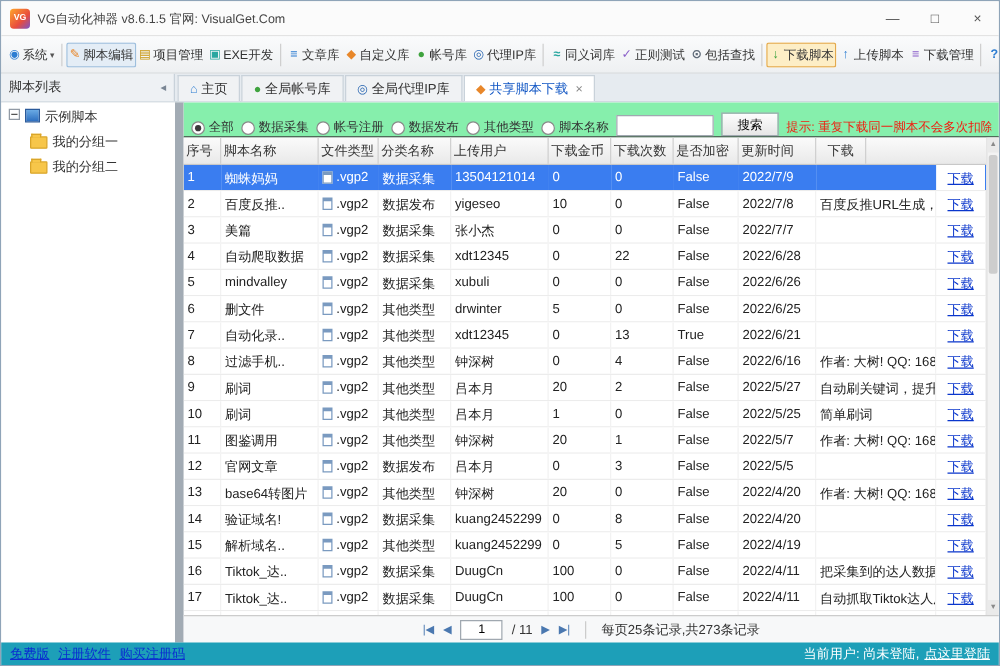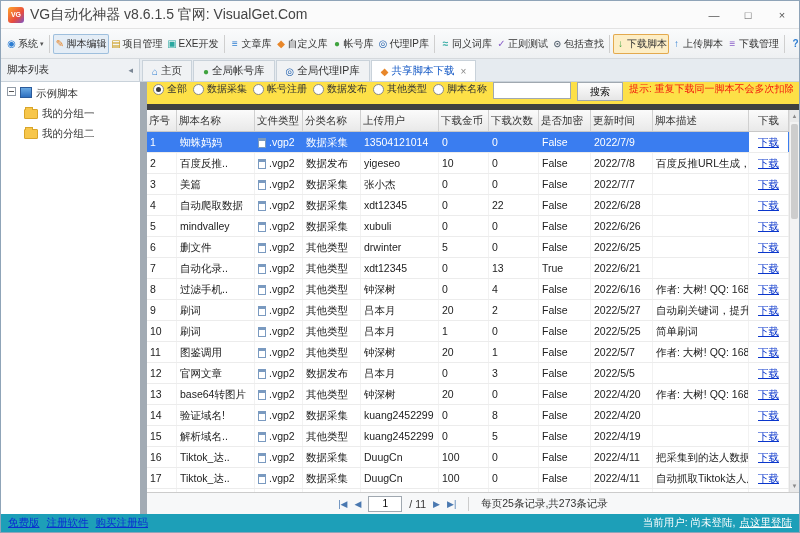--- a/index.html
+++ b/index.html
@@ -3,21 +3,21 @@
 <meta charset="utf-8">
 <style>
   * { box-sizing: border-box; }
   html,body { margin:0; padding:0; background:#d8d8d8; }
   body { width:800px; height:533px; overflow:hidden; font-family:"Liberation Sans","DejaVu Sans",sans-serif; }
   .window { width:800px; height:533px; display:flex; flex-direction:column; background:#f0f0f0; border:1px solid #8fa4b8; font-size:10.5px; color:#333; }
 
   
   .titlebar { height:28px; flex:0 0 28px; background:#fbfbfb; border-bottom:1px solid #e3e3e3; display:flex; align-items:center; padding-left:7px; }
   .app-icon { width:16px; height:16px; border-radius:3px; background:linear-gradient(135deg,#ffa62b,#e84c3d 60%,#7a54c9); color:#fff; font-size:7px; font-weight:bold; display:flex; align-items:center; justify-content:center; }
-  .win-title { margin-left:6px; font-size:14px; color:#444; white-space:nowrap; }
+  .win-title { margin-left:6px; font-size:10px; color:#444; white-space:nowrap; }
   .win-controls { margin-left:auto; display:flex; height:100%; }
   .wbtn { width:34px; height:100%; display:flex; align-items:center; justify-content:center; color:#555; font-size:11px; cursor:default; }
 
   
   .toolbar { height:30px; flex:0 0 30px; background:linear-gradient(#fafbfc,#eef0f2); border-bottom:1px solid #d5d9dd; display:flex; align-items:center; padding:0 3px; font-size:10px; overflow:hidden; white-space:nowrap; }
   .titem { display:flex; align-items:center; padding:3px 2px; border-radius:2px; color:#333; cursor:default; }
   .titem.pressed { background:#e4edf6; box-shadow:inset 0 0 0 1px #9ebfdd; }
   .titem.highlight { background:#fdeec6; box-shadow:inset 0 0 0 1px #e3a94e; }
   .ticon { width:11px; text-align:center; font-size:10px; font-weight:bold; margin-right:1px; }
   .ic-blue{color:#2d7dd2}.ic-orange{color:#e8872a}.ic-yellow{color:#c9960f}.ic-green{color:#3fa33f}
@@ -43,21 +43,21 @@
   .expander { width:9px; height:9px; border:1px solid #919aa5; background:#fff; position:relative; flex:0 0 9px; }
   .expander::before { content:""; position:absolute; left:1px; right:1px; top:3px; height:1px; background:#555; }
   .grid-ic { width:12px; height:11px; background:linear-gradient(#6aaae4,#2d6fc0); border:1px solid #2a5a9a; flex:0 0 12px; }
   .folder-ic { width:14px; height:10px; background:#f7c64a; border:1px solid #d9a52a; border-radius:1px; position:relative; flex:0 0 14px; margin-top:2px; }
   .folder-ic::before { content:""; position:absolute; top:-3px; left:0; width:6px; height:2px; background:#f7c64a; border:1px solid #d9a52a; border-bottom:none; }
   .splitter { width:7px; flex:0 0 7px; background:#a2abb4; cursor:col-resize; }
 
   .main { flex:1; display:flex; flex-direction:column; min-width:0; background:#fff; }
 
   
-  .filterbar { height:28px; flex:0 0 28px; display:flex; align-items:flex-start; padding:0 6px; gap:6px; background:#fde047; border-bottom:6px solid #404040; font-size:10px; white-space:nowrap; overflow:hidden; }
+  .filterbar { height:28px; flex:0 0 28px; display:flex; align-items:flex-end; padding:0 6px; gap:6px; background:#86efac; border-bottom:1px solid #404040; font-size:10px; white-space:nowrap; overflow:hidden; }
   .radio-opt { display:flex; align-items:center; gap:3px; cursor:default; }
   .radio { width:11px; height:11px; border:1px solid #8a8a8a; border-radius:50%; background:#fff; position:relative; flex:0 0 11px; }
   .radio.checked::after { content:""; position:absolute; inset:2px; background:#3a3a3a; border-radius:50%; }
   .search-input { width:78px; height:17px; border:1px solid #a0a8b0; font-size:10px; padding:0 3px; font-family:inherit; }
   .search-btn { height:19px; padding:0 12px; border:1px solid #a0a8b0; background:linear-gradient(#fdfdfd,#e6e6e6); font-size:10px; font-family:inherit; cursor:default; }
   .tip { margin-left:auto; color:#f21b0e; overflow:hidden; }
 
   
   .table-wrap { flex:1; display:flex; min-height:0; }
   .table-col { flex:1; display:flex; flex-direction:column; min-width:0;justify-content:space-between; }
@@ -258,21 +258,20 @@
           <div class="thead">
             <span class="th c-idx">序号</span>
             <span class="th c-name">脚本名称</span>
             <span class="th c-ft">文件类型</span>
             <span class="th c-cat">分类名称</span>
             <span class="th c-user">上传用户</span>
             <span class="th c-coin">下载金币</span>
             <span class="th c-times">下载次数</span>
             <span class="th c-enc">是否加密</span>
             <span class="th c-date">更新时间</span>
-            <span class="th c-desc">脚本描述</span>
             <span class="th c-dl">下载</span>
           </div>
           <div class="tbody">
               <div class="trow selected">
     <span class="td c-idx">1</span>
     <span class="td c-name">蜘蛛妈妈</span>
     <span class="td c-ft"><span class="ft-ic"></span><span>.vgp2</span></span>
     <span class="td c-cat">数据采集</span>
     <span class="td c-user">13504121014</span>
     <span class="td c-coin">0</span>

